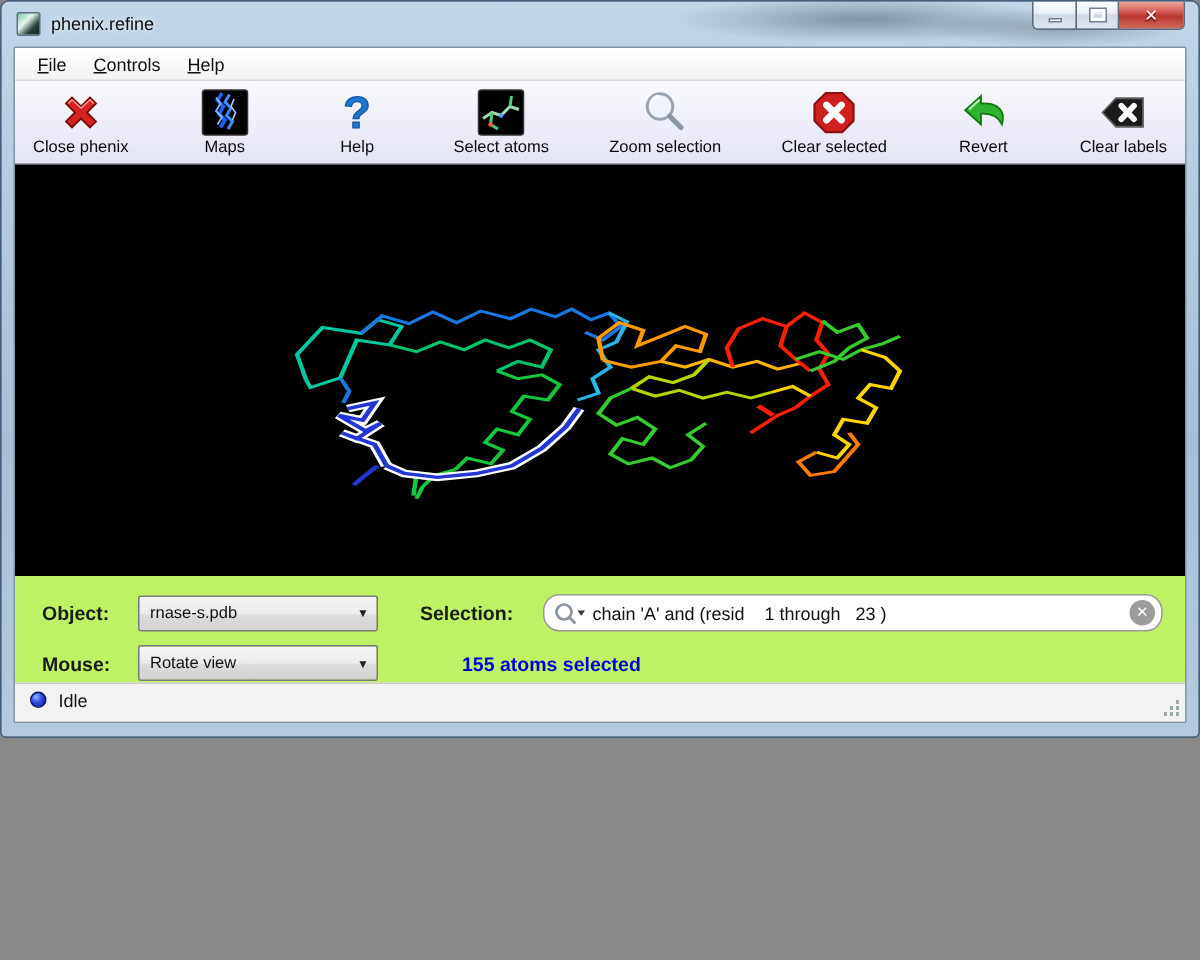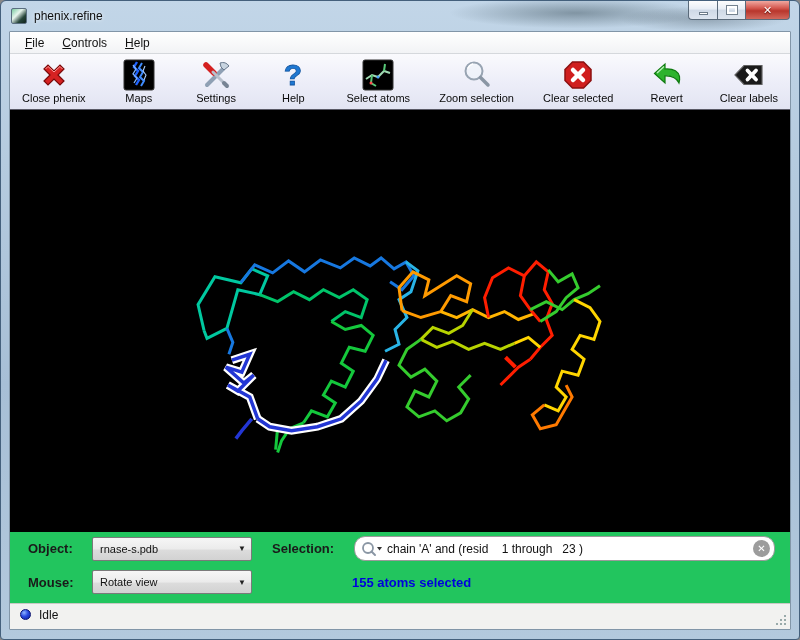--- a/index.html
+++ b/index.html
@@ -1,18 +1,18 @@
 <!DOCTYPE html>
 <html><head>
 <meta charset="utf-8">
 <style>
   html,body{margin:0;padding:0;background:#888;}
   *{box-sizing:border-box;}
   .window{
-    position:relative;width:800px;height:640px;margin:0 auto;
+    position:relative;width:800px;height:492px;margin:0 auto;
     font-family:"Liberation Sans","DejaVu Sans",sans-serif;
     background:linear-gradient(180deg,#c2d6e8 0%,#b5cbdf 25%,#a7bfd6 60%,#b3c9dd 100%);
     border:1px solid #44607c;border-radius:6px 6px 4px 4px;
     display:flex;flex-direction:column;overflow:hidden;
   }
   
   .window::before{
     content:"";position:absolute;left:0;top:0;width:100%;height:30px;
     background:radial-gradient(ellipse 180px 22px at 72% 40%,rgba(50,70,80,.45),transparent 70%),
                radial-gradient(ellipse 120px 18px at 88% 60%,rgba(60,75,85,.35),transparent 70%);
@@ -46,38 +46,38 @@
     background:linear-gradient(180deg,#fafafd 0%,#ecedf8 55%,#e2e4f2 100%);border-bottom:1px solid #5a5a66;}
   .tb-btn{display:flex;flex-direction:column;align-items:center;justify-content:flex-end;min-width:52px;
     padding:1px 2px;border-radius:3px;cursor:default;}
   .tb-icon{width:33px;height:33px;display:flex;align-items:center;justify-content:center;}
   .tb-icon svg{width:32px;height:32px;display:block;}
   .tb-label{font-size:11px;color:#0a0a0a;white-space:nowrap;margin-top:1px;}
   
   .viewer{flex:1;background:#000;position:relative;min-height:0;}
   .viewer svg{position:absolute;left:0;top:0;width:100%;height:100%;}
   
-  .ctrl-panel{flex:0 0 71px;background:#22c55e;padding-top:4px;}
+  .ctrl-panel{flex:0 0 71px;background:#bef264;padding-top:12px;}
   .ctrl-row{display:flex;align-items:center;margin:0 15px 0 18px;}
   .ctrl-row + .ctrl-row{margin-top:9px;align-items:center;}
   .ctl-label{font-size:13px;font-weight:bold;color:#1a1a1a;width:64px;flex:0 0 64px;}
   .combo{width:160px;flex:0 0 160px;height:24px;border:1px solid #7a7a7a;border-radius:2px;
     background:linear-gradient(180deg,#f6f6f6 0%,#ebebeb 50%,#dcdcdc 55%,#d2d2d2 100%);
     display:flex;align-items:center;cursor:default;}
   .combo-text{flex:1;font-size:11px;color:#111;padding-left:7px;white-space:nowrap;overflow:hidden;}
   .combo-arrow{flex:0 0 18px;text-align:center;font-size:8px;color:#222;}
-  .sel-label{margin-left:20px;width:82px;flex:0 0 82px;}
+  .sel-label{margin-left:28px;width:82px;flex:0 0 82px;}
   .search-field{flex:1;height:25px;border:1px solid #9a9a9a;border-radius:11px;background:#fff;
     display:flex;align-items:center;padding:0 4px 0 6px;}
   .search-icn{display:flex;align-items:center;flex:0 0 26px;}
   .search-icn svg{width:22px;height:16px;}
   .selection-text{flex:1;font-size:12px;color:#111;white-space:pre;overflow:hidden;}
   .clear-field{flex:0 0 17px;height:17px;border-radius:50%;background:#9c9c9c;color:#fff;font-size:10px;
     font-weight:bold;display:flex;align-items:center;justify-content:center;cursor:default;}
-  .atoms-text{margin-left:100px;font-size:13px;font-weight:bold;}
+  .atoms-text{margin-left:56px;font-size:13px;font-weight:bold;}
   
   .statusbar{flex:0 0 26px;border-top:1px solid #c9c9c5;background:#f2f2f0;display:flex;align-items:center;
     padding:0 4px 4px 10px;position:relative;}
   .status-dot{width:11px;height:11px;border-radius:50%;
     background:radial-gradient(circle at 35% 30%,#8fb4ff 0%,#2a49e0 45%,#0c1d9a 100%);
     border:1px solid #081070;margin-right:8px;flex:0 0 11px;}
   .status-text{font-size:12px;color:#111;}
   .grip{position:absolute;right:3px;bottom:3px;width:12px;height:12px;cursor:nwse-resize;
     background:
       radial-gradient(circle 1.3px at 10px 10px,#9aa 98%,transparent),
@@ -130,32 +130,20 @@
           <span class="tb-icon">
             <svg viewBox="0 0 32 32">
               <rect x="1" y="1" width="30" height="30" rx="2" fill="#000" stroke="#333"></rect>
               <polyline points="14,3 11,8 15,12 12,17 16,21 13,26" fill="none" stroke="#1f63ff" stroke-width="2.4"></polyline>
               <polyline points="19,4 16,9 20,13 17,18 21,22 18,27" fill="none" stroke="#3f8cff" stroke-width="2"></polyline>
               <polyline points="10,6 13,10 10,15 14,19 11,24" fill="none" stroke="#7fb4ff" stroke-width="1.3"></polyline>
               <polyline points="22,7 20,12 23,16 21,21" fill="none" stroke="#a8ccff" stroke-width="1.1"></polyline>
             </svg>
           </span>
           <span class="tb-label">Maps</span>
-        </div>
-        <div class="tb-btn">
-          <span class="tb-icon">
-            <svg viewBox="0 0 32 32">
-              <line x1="7" y1="26" x2="23" y2="10" stroke="#8fa0b4" stroke-width="4" stroke-linecap="round"></line>
-              <path d="M20,4 a8,8 0 0 1 9,3 l-5,4 -3,-3 z" fill="#c8d4e0" stroke="#68788c" stroke-width="1"></path>
-              <line x1="6" y1="6" x2="14" y2="14" stroke="#d42020" stroke-width="5.5" stroke-linecap="round"></line>
-              <line x1="13" y1="13" x2="25" y2="25" stroke="#b8c0cc" stroke-width="3" stroke-linecap="round"></line>
-              <line x1="24" y1="24" x2="27" y2="27" stroke="#788494" stroke-width="4" stroke-linecap="round"></line>
-            </svg>
-          </span>
-          <span class="tb-label">Settings</span>
         </div>
         <div class="tb-btn">
           <span class="tb-icon">
             <svg viewBox="0 0 32 32">
               <text x="16" y="26" text-anchor="middle" font-size="30" font-weight="bold" fill="#1e78d2" stroke="#12549e" stroke-width="0.8">?</text>
             </svg>
           </span>
           <span class="tb-label">Help</span>
         </div>
         <div class="tb-btn">

